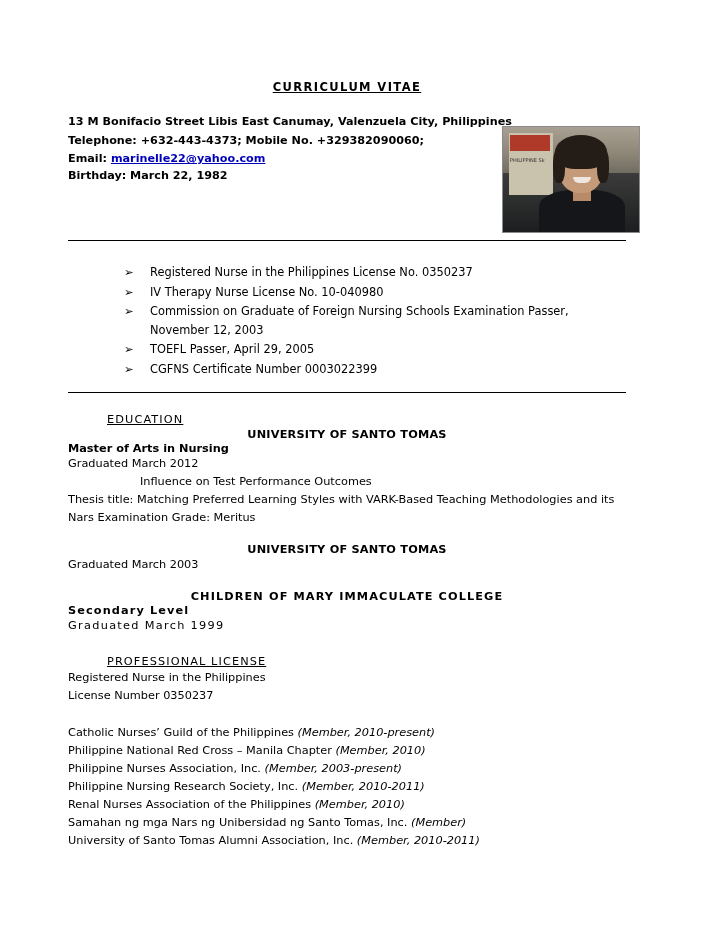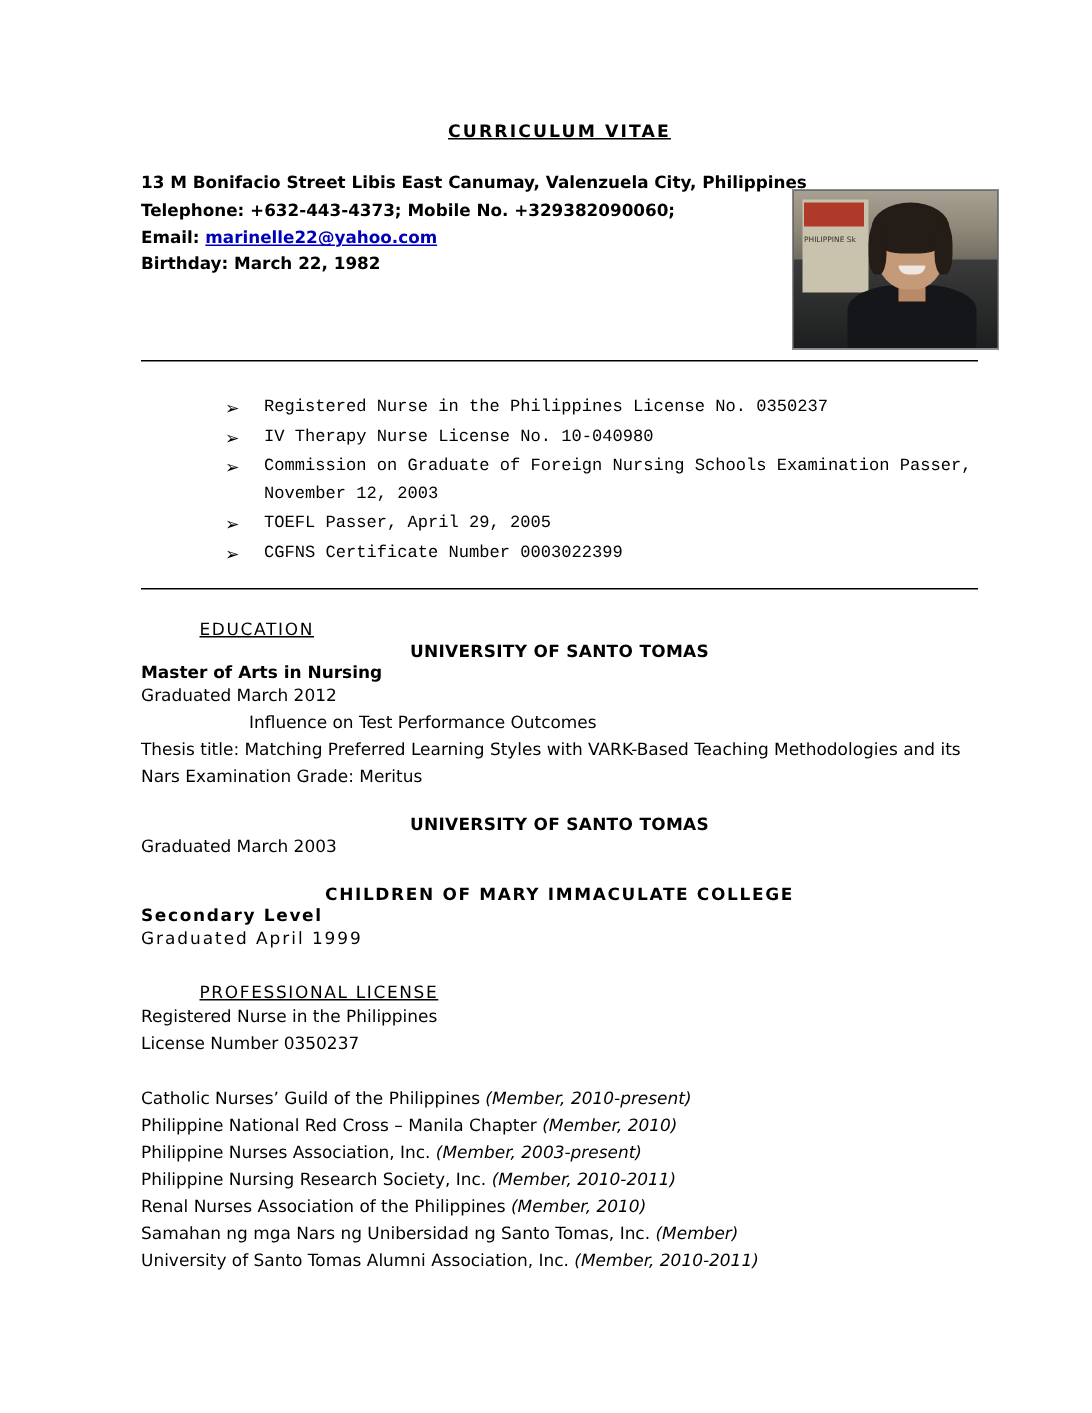--- a/index.html
+++ b/index.html
@@ -17,21 +17,21 @@
   }
   .page {
     position: absolute;
     left: 0; top: 0;
     width: 728px;
     height: 942px;
     background: #ffffff;
   }
   .content {
     position: absolute;
-    left: 94px;
+    left: 68px;
     top: 80px;
     width: 558px;
   }
 
   .doc-title {
     text-align: center;
     font-size: 11.5px;
     font-weight: bold;
     letter-spacing: 1.4px;
     text-decoration: underline;
@@ -140,21 +140,21 @@
     font-size: 11.4px;
     line-height: 1.62;
     margin-bottom: 1px;
   }
   .bullet-mark {
     width: 26px;
     flex: 0 0 26px;
     font-family: "DejaVu Sans", sans-serif;
     font-size: 11.5px;
   }
-  .bullet-text { flex: 1; font-family: Liberation Mono, monospace; }
+  .bullet-text { flex: 1; }
   .bullet-text .cont { display: block; }
 
   .rule2 { margin-top: 22px; }
 
   .section { margin-top: 20px; }
   .sec-head {
     font-size: 11.3px;
     font-weight: normal;
     letter-spacing: 1.1px;
     text-decoration: underline;
@@ -265,21 +265,21 @@
       <div>
         <div class="org">UNIVERSITY OF SANTO TOMAS</div>
         <div class="line">Graduated March 2003</div>
       </div>
 
       <div class="gap"></div>
 
       <div>
         <div class="org spaced">CHILDREN OF MARY IMMACULATE COLLEGE</div>
         <div class="degree spaced">Secondary Level</div>
-        <div class="line spaced">Graduated April 1999</div>
+        <div class="line spaced">Graduated March 1999</div>
       </div>
     </div>
 
     <div class="section">
       <div class="sec-head">PROFESSIONAL LICENSE</div>
       <div class="line">Registered Nurse in the Philippines</div>
       <div class="line">License Number 0350237</div>
     </div>
 
     <div class="section">

